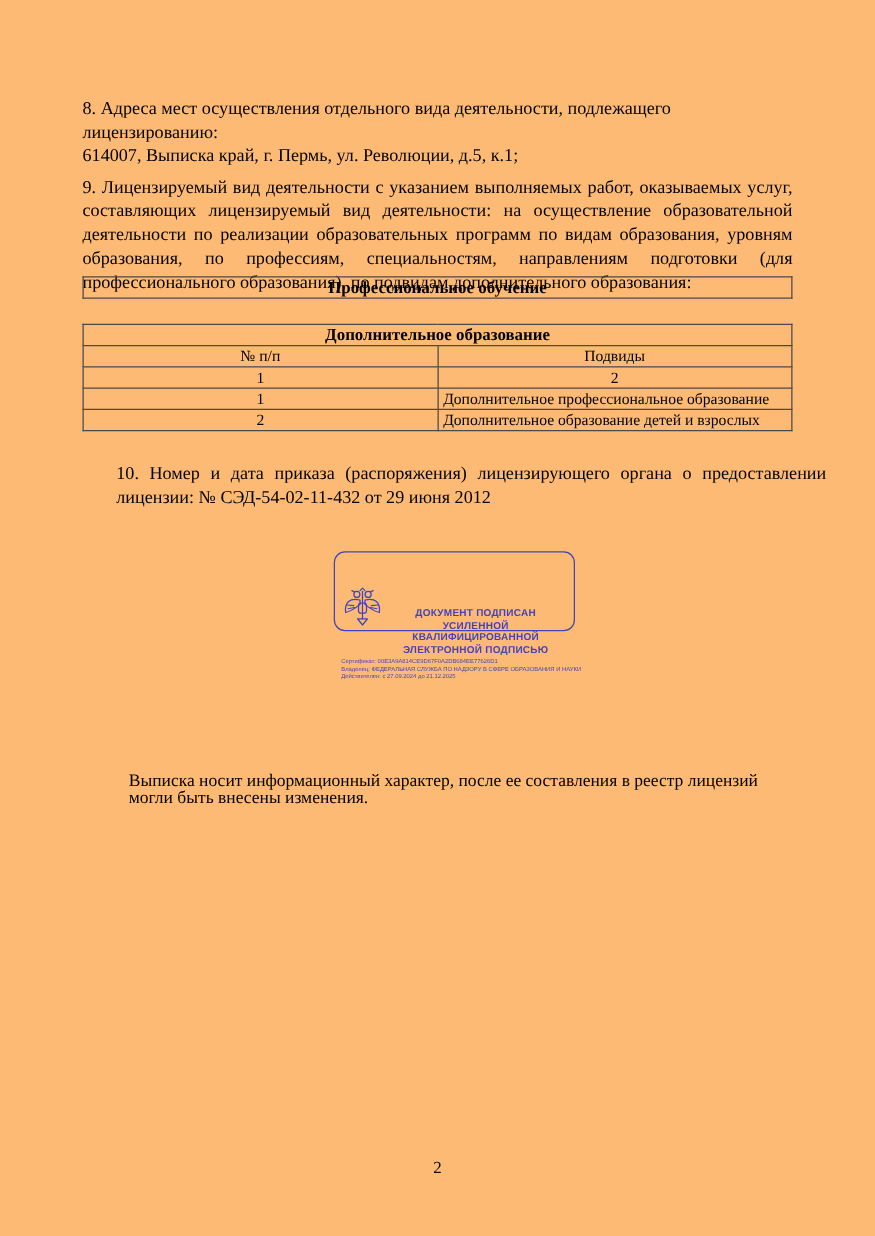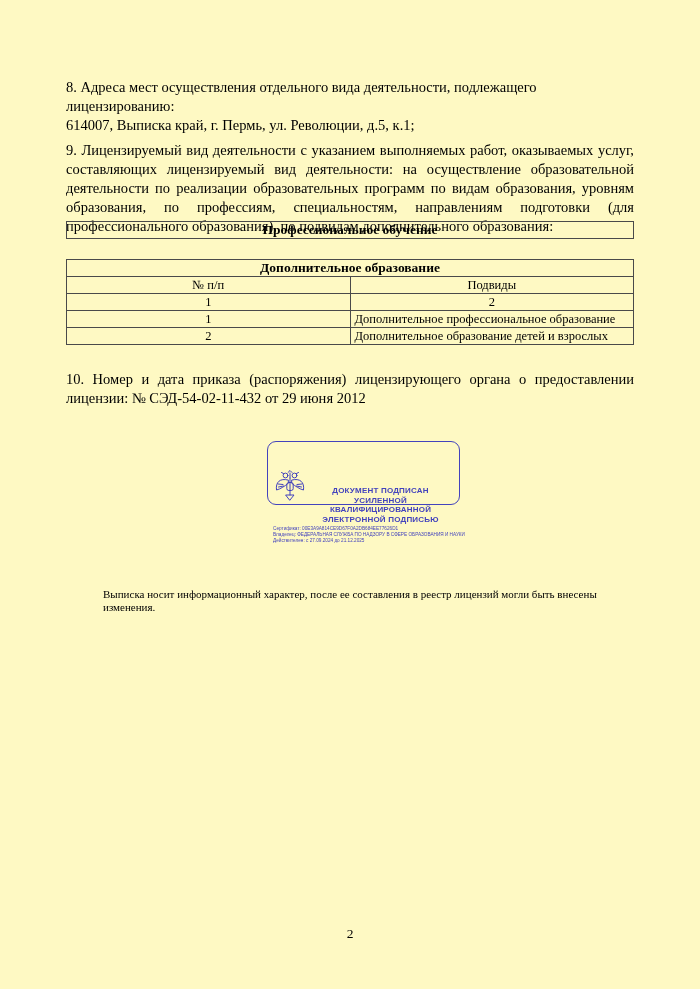--- a/index.html
+++ b/index.html
@@ -1,30 +1,30 @@
 <!DOCTYPE html>
 <html><head>
 <meta charset="utf-8">
 <style>
   html,body{margin:0;padding:0;background:#fff;}
   .page{
     position:relative;
     width:700px;height:989px;
-    background:#fef9c3;
+    background:#fdba74;
     font-family:"Liberation Serif", serif;
     color:#000;
     overflow:hidden;
   }
   .para{
     position:absolute;left:66px;width:568px;
     font-size:14.5px;line-height:19px;
   }
   #p8{top:78px;}
   #p9{top:141px;text-align:justify;}
-  #p10{top:370px;text-align:justify;}
+  #p10{top:370px;text-align:justify;margin-left:27px;}
   table.doc-table{
     position:absolute;left:66px;width:568px;
     border-collapse:collapse;
     font-size:12.5px;line-height:14px;
     table-layout:fixed;
   }
   #t1{top:221px;}
   #t2{top:259px;}
   .doc-table td,.doc-table th{
     border:1px solid #4a4a4a;
@@ -59,22 +59,22 @@
   }
   .stamp-details{
     margin-top:2px;
     transform:scale(0.52);
     transform-origin:0 0;
     width:352px;
     font-size:9px;line-height:11.5px;
     white-space:nowrap;
   }
   #footnote{
-    position:absolute;left:103px;top:588px;width:540px;
-    font-size:11px;line-height:13px;
+    position:absolute;left:103px;top:619px;width:540px;
+    font-size:14px;line-height:13px;
   }
   #pagenum{
     position:absolute;left:0;top:926px;width:700px;
     text-align:center;font-size:13.5px;
   }
 </style>
 </head>
 <body>
 
 <div class="page">

